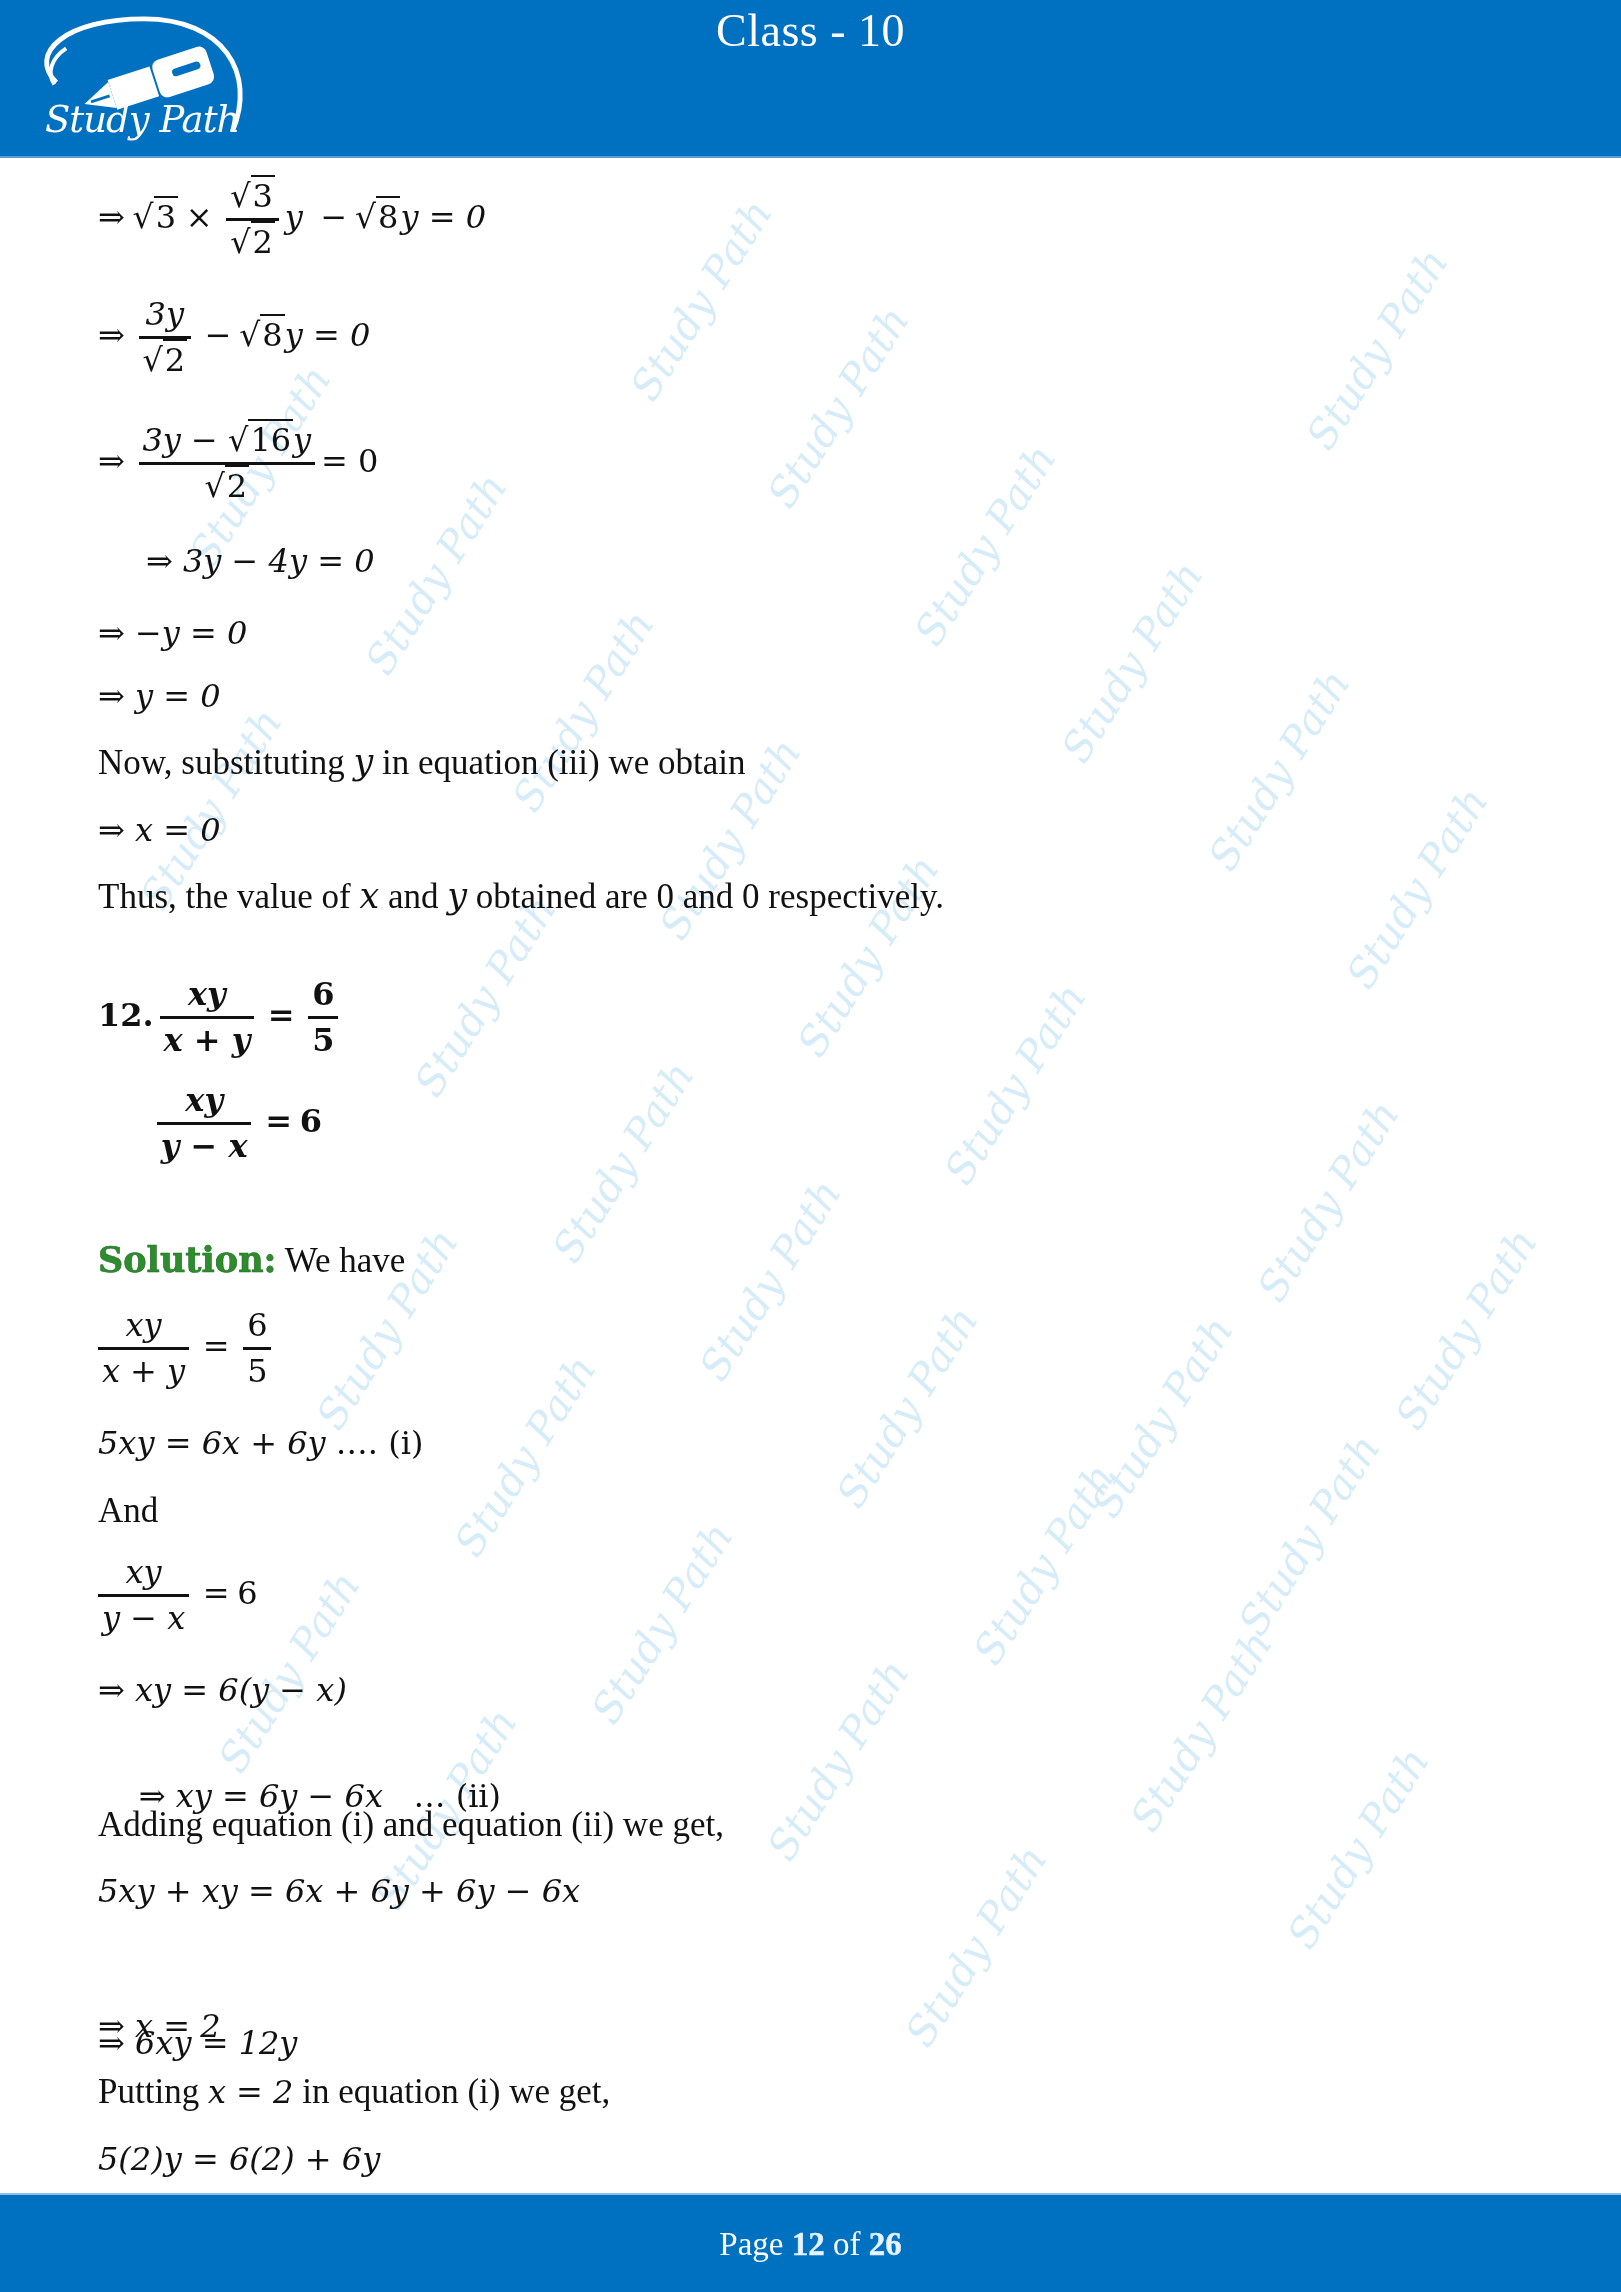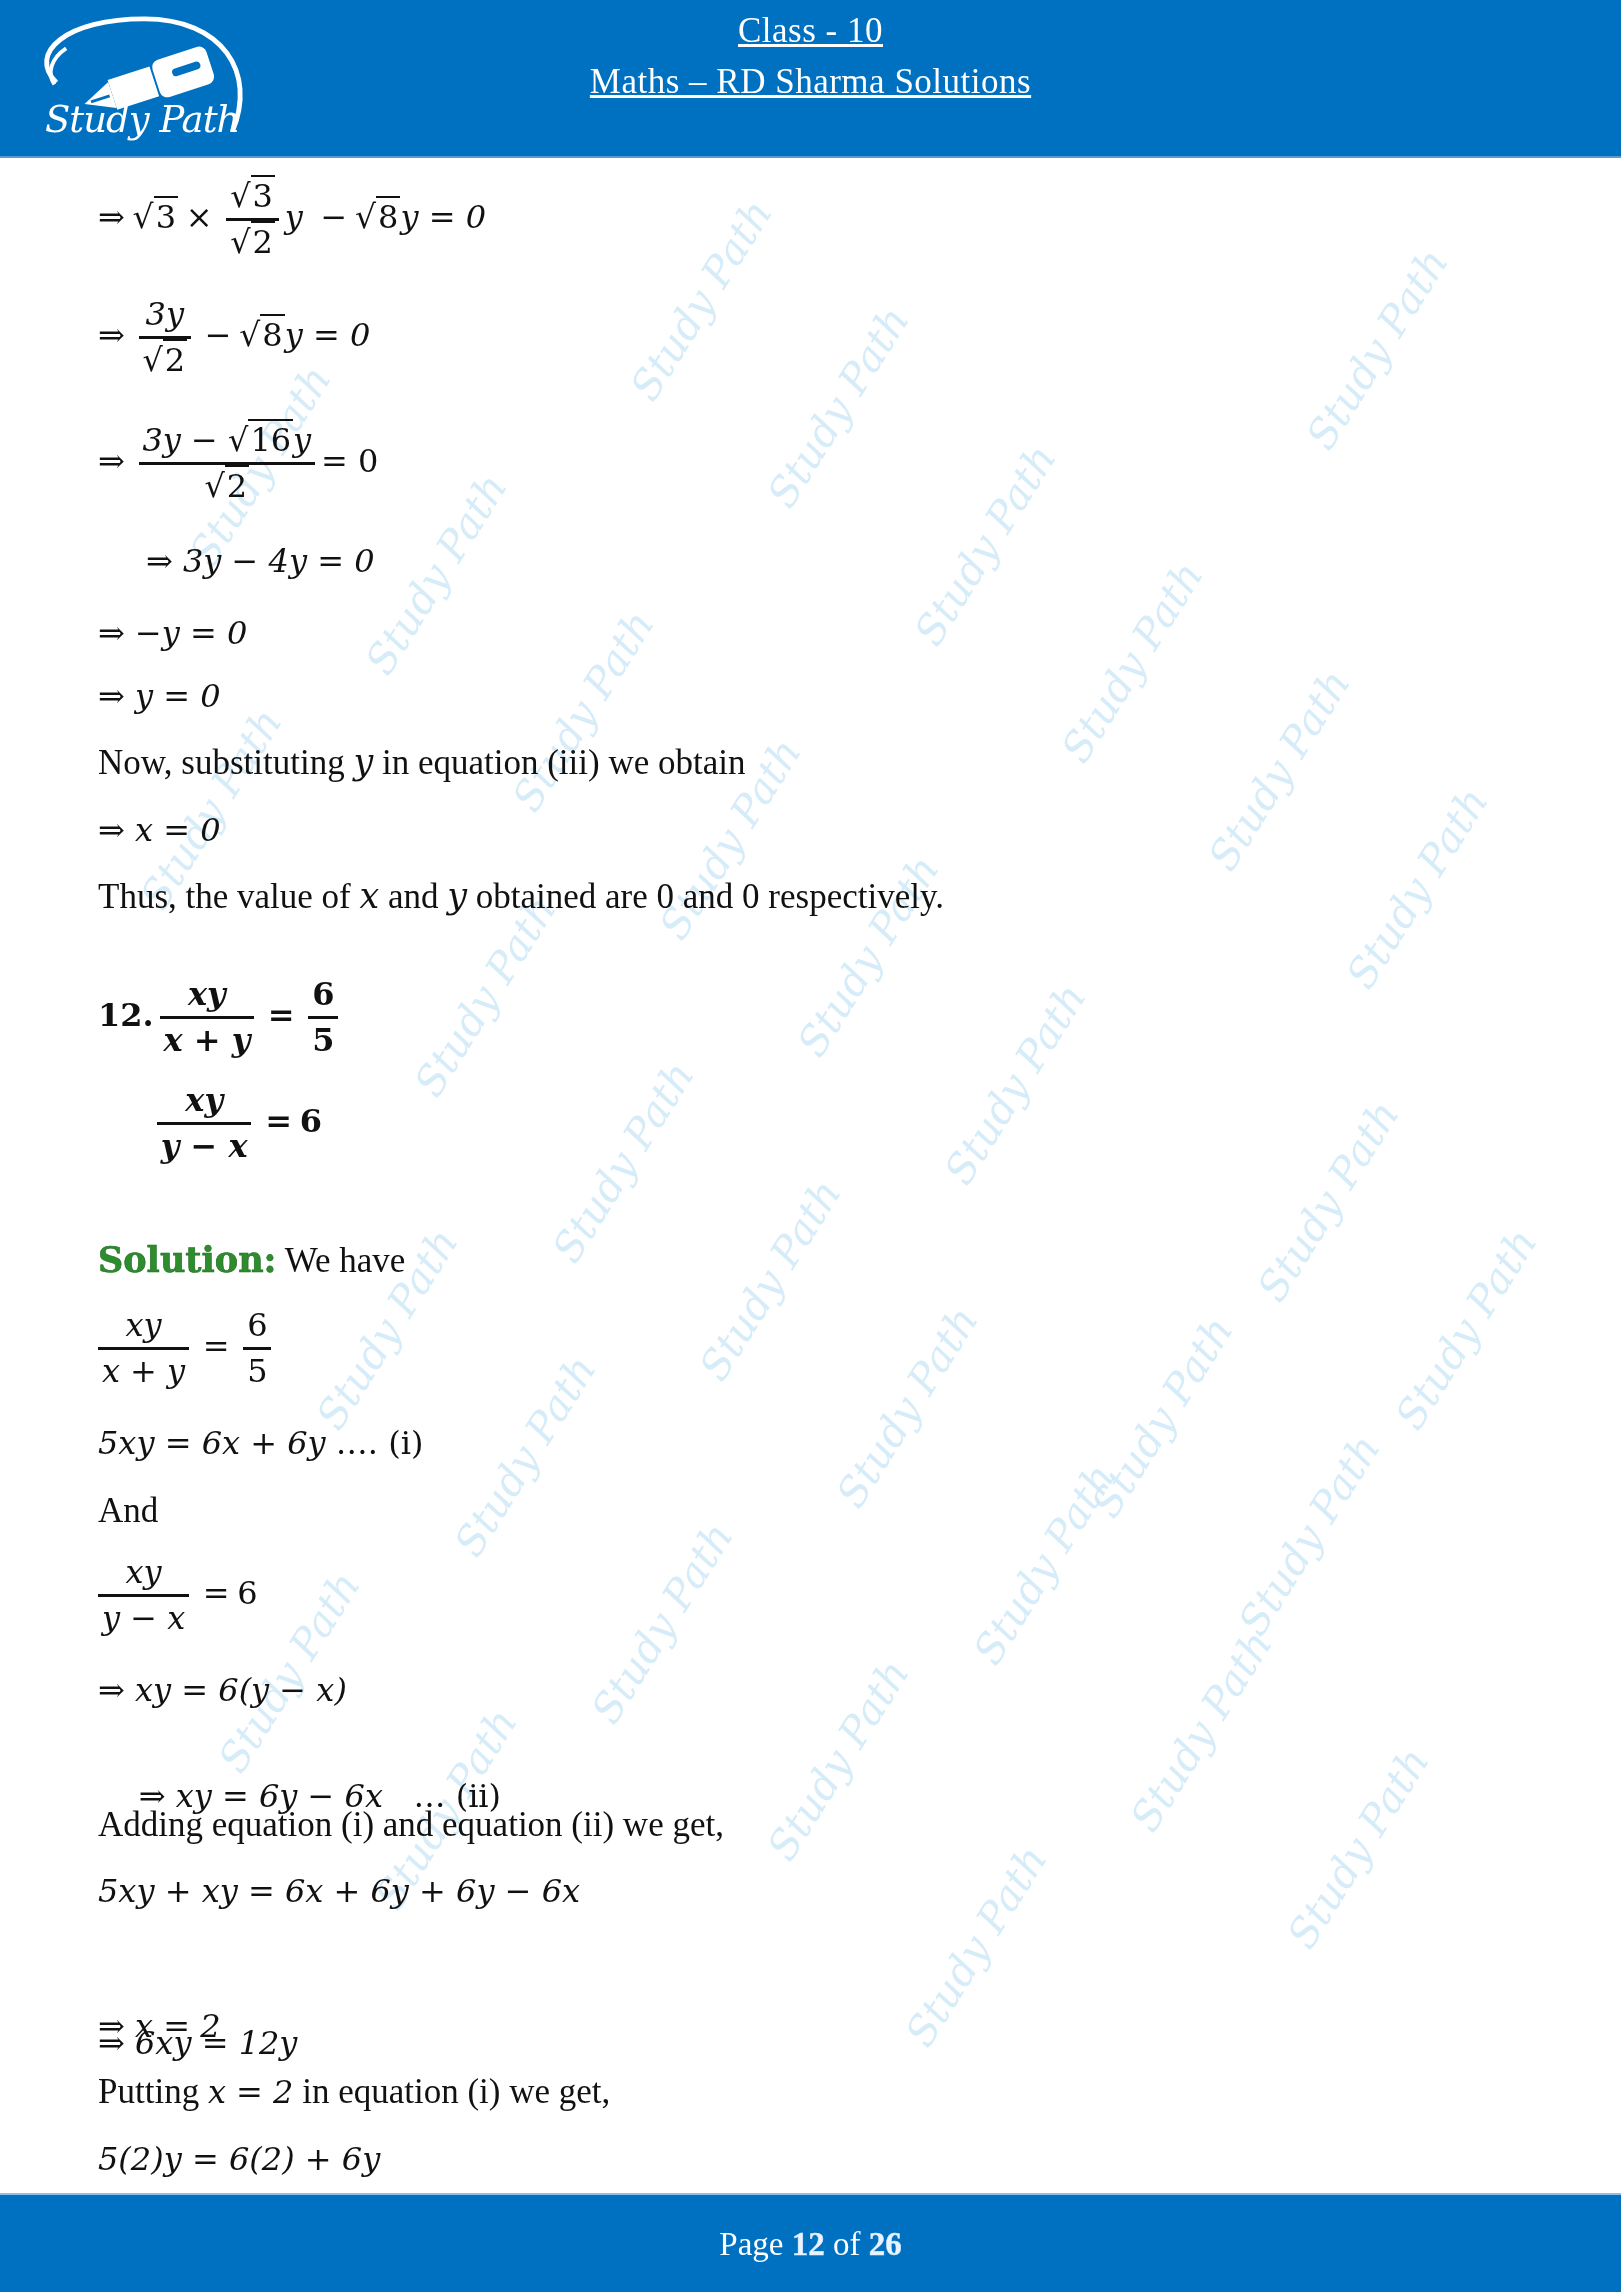--- a/index.html
+++ b/index.html
@@ -7,21 +7,21 @@
     body { position: relative; font-family: "DejaVu Serif", "Liberation Serif", serif; color: #111; }
 
     .header {
       position: absolute; left: 0; top: 0; width: 1621px; height: 158px;
       background: #0070c0; border-bottom: 2px solid #5a9ad6;
     }
     .header-text {
       position: absolute; left: 0; right: 0; top: 0; text-align: center; color: #ffffff;
       font-family: "Liberation Serif", serif;
     }
-    .header-line { display: block; font-size: 35px; line-height: 45px; letter-spacing: 0.5px; text-decoration: underline; }
+    .header-line { display: block; font-size: 46px; line-height: 45px; letter-spacing: 0.5px; }
     .header-line.l1 { margin-top: 7.8px; }
     .header-line.l2 { margin-top: 5.9px; }
     .header-line.l3 { margin-top: -2px; }
 
     .logo { position: absolute; left: 27.4px; top: 13.7px; width: 225px; height: 137px; }
     .logo-text {
       position: absolute; left: 17.6px; top: 84px; color: #ffffff;
       font-family: "DejaVu Serif", serif; font-style: italic; font-size: 37px; line-height: 43px;
       letter-spacing: -1px;
     }
@@ -74,21 +74,20 @@
         <rect x="85" y="56" width="45" height="32" fill="#fff"></rect>
         <rect x="132" y="52" width="58" height="40" rx="8" fill="#fff"></rect>
         <rect x="150" y="66" width="30" height="8" rx="4" fill="#0070c0"></rect>
         <line x1="62" y1="72" x2="82" y2="72" stroke="#0070c0" stroke-width="3"></line>
       </g>
     </svg>
     <span class="logo-text">Study Path</span>
   </div>
   <div class="header-text">
     <span class="header-line l1">Class - 10</span>
-    <span class="header-line l2">Maths – RD Sharma Solutions</span>
   </div>
 </div>
 
 <div class="watermarks">
   <span class="wm" style="left:588px; top:118px;">Study Path</span>
   <span class="wm" style="left:1264px; top:167px;">Study Path</span>
   <span class="wm" style="left:725px; top:225px;">Study Path</span>
   <span class="wm" style="left:147px; top:284px;">Study Path</span>
   <span class="wm" style="left:872px; top:363px;">Study Path</span>
   <span class="wm" style="left:323px; top:392px;">Study Path</span>

